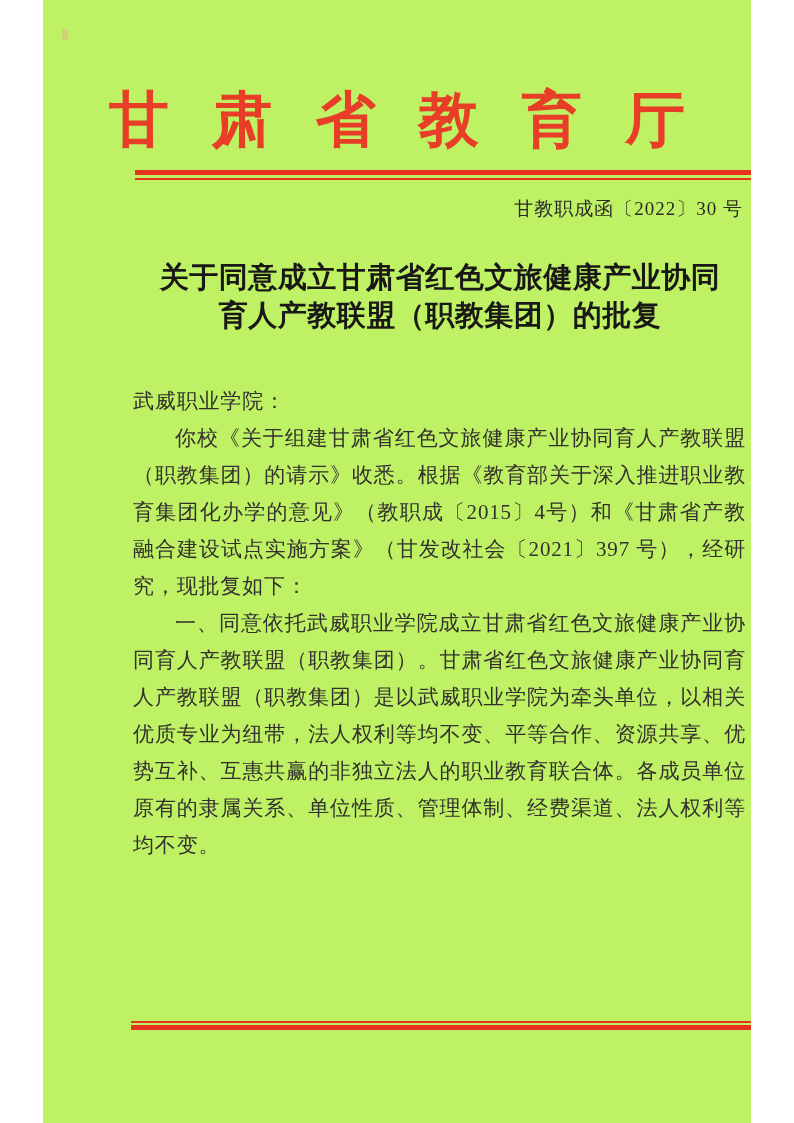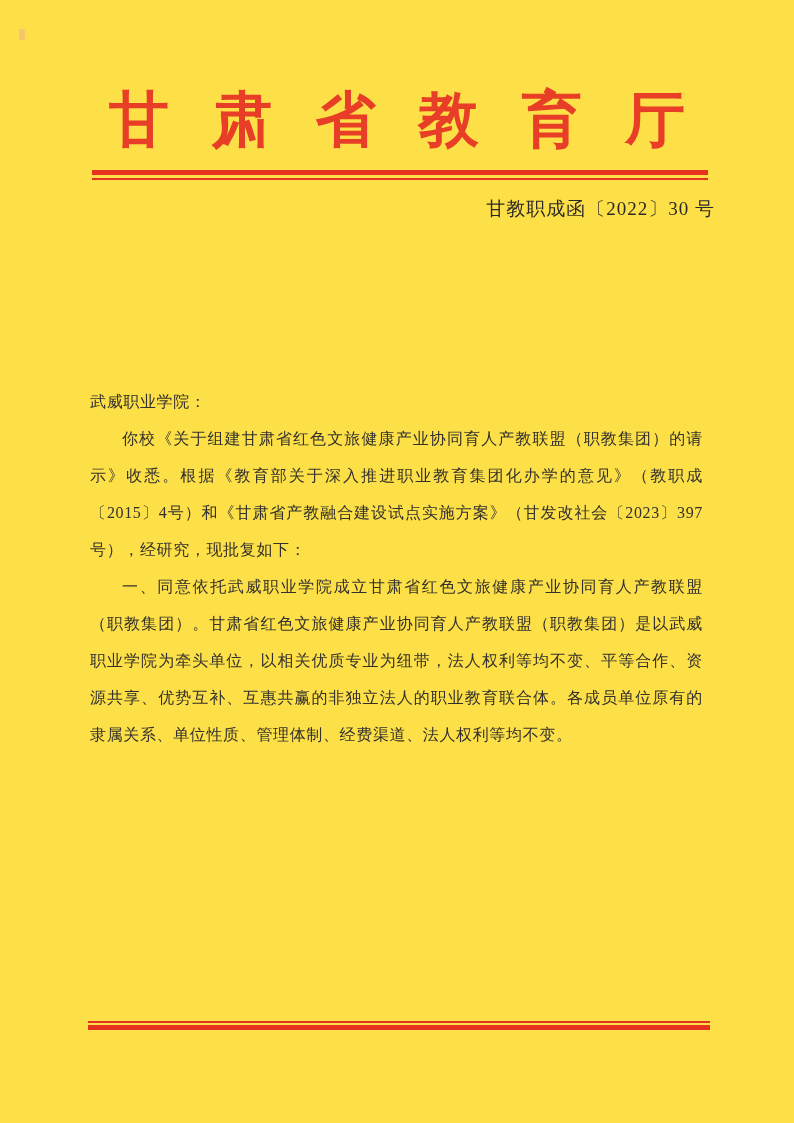--- a/index.html
+++ b/index.html
@@ -2,24 +2,24 @@
 <html><head>
 <meta charset="utf-8">
 <style>
   html, body {
     margin: 0;
     padding: 0;
     background: #ffffff;
   }
   .page {
     position: relative;
-    width: 794px;
+    width: 708px;
     height: 1123px;
     margin: 0 auto;
-    background: #fde047;
+    background: #bef264;
     overflow: hidden;
     font-family: "Liberation Serif", "DejaVu Serif", serif;
   }
   
   .scan-speck {
     position: absolute;
     left: 19px;
     top: 29px;
     width: 6px;
     height: 11px;
@@ -78,41 +78,40 @@
     position: absolute;
     top: 196px;
     left: 0;
     width: 700px;
     text-align: right;
     font-size: 19px;
     line-height: 26px;
     color: #2b2826;
     letter-spacing: 1px;
     white-space: nowrap;
-    padding-left: 15px;
   }
   .doc-title {
     position: absolute;
     top: 258px;
     left: 60px;
     width: 674px;
     margin: 0;
     text-align: center;
     font-size: 29px;
     line-height: 38px;
     font-weight: bold;
     color: #1a1816;
     letter-spacing: 0.5px;
   }
   .body-block {
     position: absolute;
     top: 383px;
     left: 90px;
     width: 613px;
-    font-size: 16px;
+    font-size: 21px;
     line-height: 37px;
     color: #33302d;
     letter-spacing: 0.04em;
   }
   .salutation {
     margin: 0;
   }
   .para {
     margin: 0;
     text-indent: 2em;
@@ -129,24 +128,28 @@
   <h1 class="org-name">甘肃省教育厅</h1>
 
   <div class="header-rule">
     <div class="rule-thick"></div>
     <div class="rule-gap"></div>
     <div class="rule-thin"></div>
   </div>
 
   <div class="doc-number">甘教职成函〔2022〕30 号</div>
 
+  <h2 class="doc-title">
+    <span>关于同意成立甘肃省红色文旅健康产业协同</span><br>
+    <span>育人产教联盟（职教集团）的批复</span>
+  </h2>
 
   <div class="body-block">
     <p class="salutation">武威职业学院：</p>
-    <p class="para">你校《关于组建甘肃省红色文旅健康产业协同育人产教联盟（职教集团）的请示》收悉。根据《教育部关于深入推进职业教育集团化办学的意见》（教职成〔2015〕4号）和《甘肃省产教融合建设试点实施方案》（甘发改社会〔2023〕397 号），经研究，现批复如下：</p>
+    <p class="para">你校《关于组建甘肃省红色文旅健康产业协同育人产教联盟（职教集团）的请示》收悉。根据《教育部关于深入推进职业教育集团化办学的意见》（教职成〔2015〕4号）和《甘肃省产教融合建设试点实施方案》（甘发改社会〔2021〕397 号），经研究，现批复如下：</p>
     <p class="para">一、同意依托武威职业学院成立甘肃省红色文旅健康产业协同育人产教联盟（职教集团）。甘肃省红色文旅健康产业协同育人产教联盟（职教集团）是以武威职业学院为牵头单位，以相关优质专业为纽带，法人权利等均不变、平等合作、资源共享、优势互补、互惠共赢的非独立法人的职业教育联合体。各成员单位原有的隶属关系、单位性质、管理体制、经费渠道、法人权利等均不变。</p>
   </div>
 
   <div class="footer-rule">
     <div class="rule-thin"></div>
     <div class="rule-gap"></div>
     <div class="rule-thick"></div>
   </div>
 
 </div>

